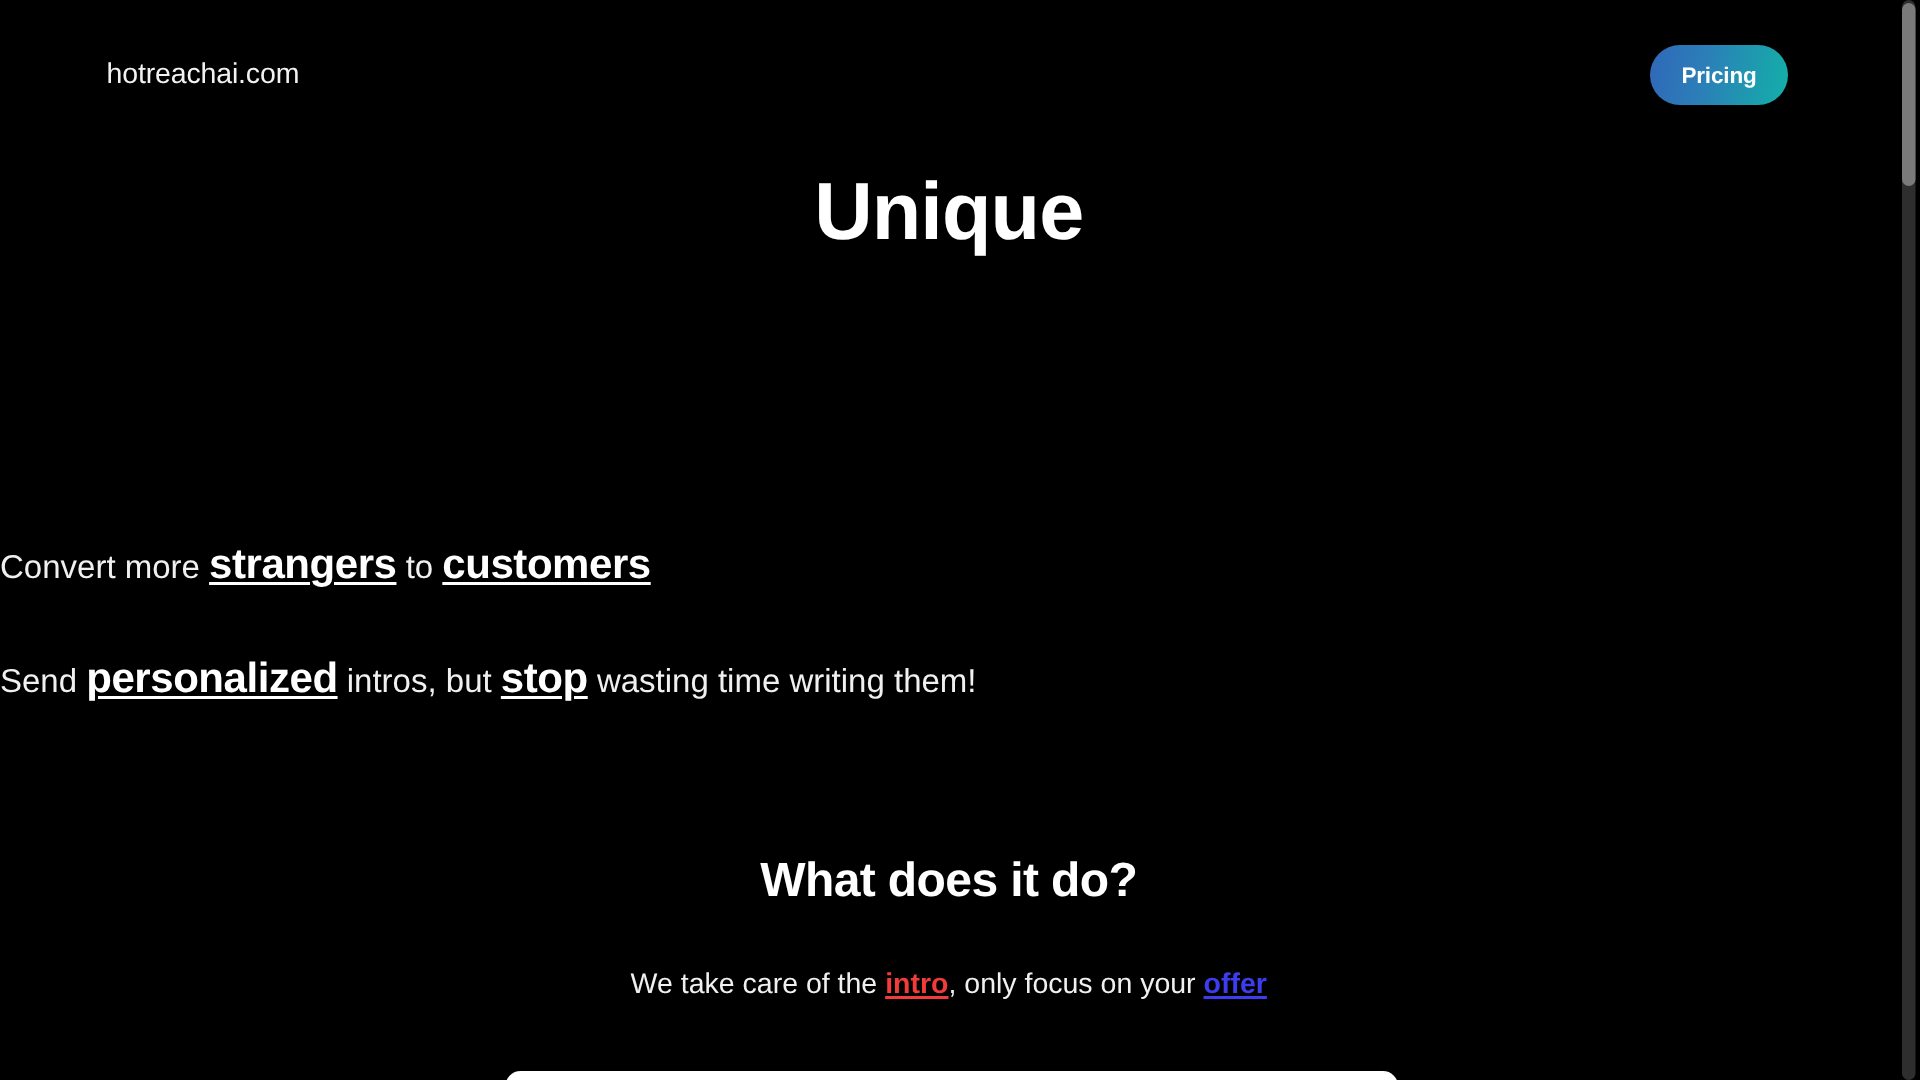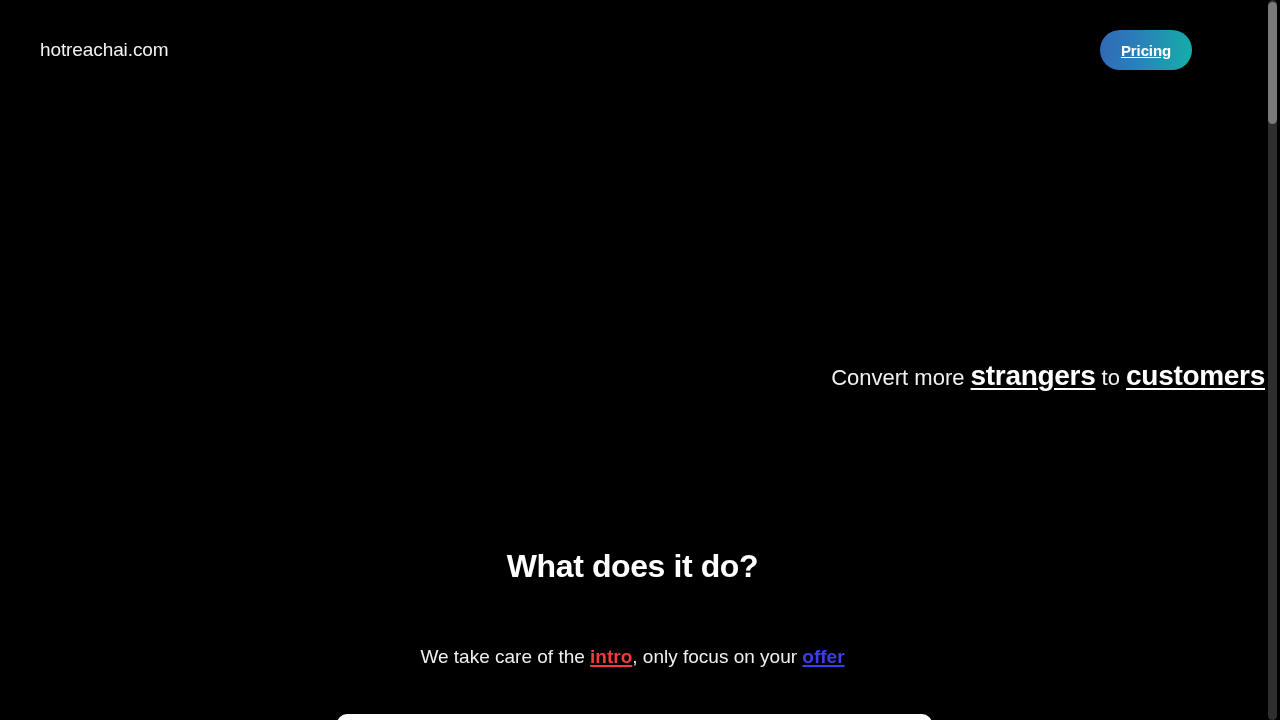--- a/index.html
+++ b/index.html
@@ -42,39 +42,39 @@
   }
 
   .brand {
     font-family: "Liberation Sans", sans-serif;
     font-size: 19px;
     font-weight: 400;
     letter-spacing: -0.1px;
     color: #f2f2f2;
     line-height: 1;
     margin-top: -1px;
+    margin-left: 31px;
   }
 
   .pricing-btn {
     display: inline-flex;
     align-items: center;
     justify-content: center;
     width: 92px;
     height: 40px;
     border: none;
     border-radius: 20px;
     background: linear-gradient(100deg, #3068b8 0%, #2b7fb8 40%, #13b0a8 100%);
     color: #ffffff;
     font-family: "Liberation Sans", sans-serif;
     font-size: 15px;
     font-weight: 700;
     letter-spacing: -0.1px;
     cursor: pointer;
     margin-right: 33px;
-    text-decoration: underline;
   }
 
   
   .hero {
     position: absolute;
     left: 0;
     top: 112px;
     width: 1265px;
     text-align: center;
   }
@@ -101,21 +101,21 @@
     font-size: 46px;
     vertical-align: -3px;
     -webkit-text-fill-color: initial;
   }
 
   
   .subcopy {
     position: absolute;
     left: 0;
     width: 1265px;
-    text-align: right;
+    text-align: left;
     font-family: "Liberation Sans", sans-serif;
     font-weight: 400;
     color: #f0f0f0;
     white-space: nowrap;
   }
 
   .subcopy-1 { top: 360px; font-size: 22px; line-height: 32px; }
   .subcopy-2 { top: 436px; font-size: 22px; line-height: 32px; }
 
   .subcopy .emph {
@@ -125,21 +125,21 @@
     text-decoration-thickness: 2px;
     text-underline-offset: 3px;
     color: #ffffff;
     letter-spacing: -0.3px;
   }
 
   
   .section-heading {
     position: absolute;
     left: 0;
-    top: 546px;
+    top: 566px;
     width: 1265px;
     text-align: center;
     font-family: "Liberation Sans", sans-serif;
     font-size: 32px;
     font-weight: 700;
     letter-spacing: -0.4px;
     line-height: 40px;
     color: #ffffff;
   }
 
@@ -222,26 +222,30 @@
 <body>
 
 <div class="viewport">
 
   <header class="site-header">
     <div class="brand">hotreachai.com</div>
     <button class="pricing-btn">Pricing</button>
   </header>
 
   <div class="hero">
+    <div class="hero-line">Unique</div>
   </div>
 
   <div class="subcopy subcopy-1">
     <span>Convert more </span><span class="emph">strangers</span><span> to </span><span class="emph">customers</span>
   </div>
 
+  <div class="subcopy subcopy-2">
+    <span>Send </span><span class="emph">personalized</span><span> intros, but </span><span class="emph">stop</span><span> wasting time writing them!</span>
+  </div>
 
   <h2 class="section-heading">What does it do?</h2>
 
   <div class="tagline">
     <span>We take care of the </span><span class="link-intro">intro</span><span>, only focus on your </span><span class="link-offer">offer</span>
   </div>
 
   <div class="bottom-card"></div>
 
 </div>

